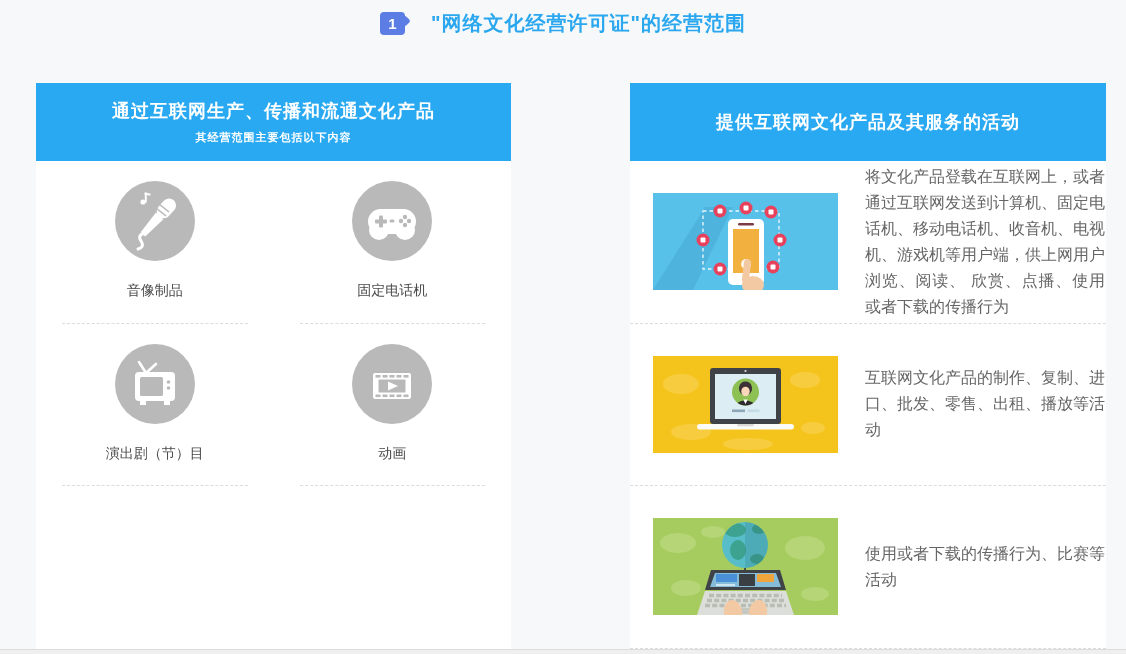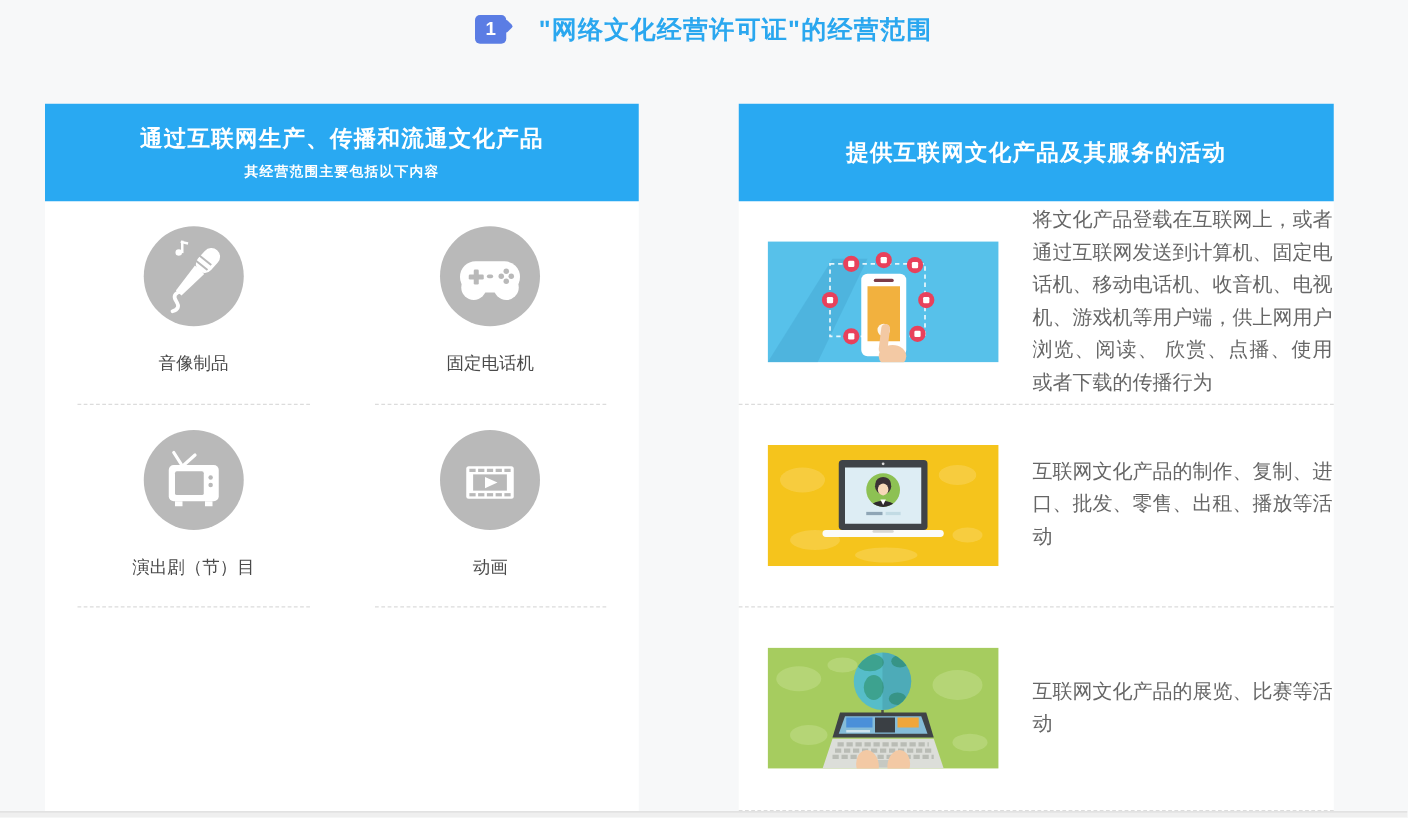--- a/index.html
+++ b/index.html
@@ -22,21 +22,21 @@
   }
   .num-badge::after{
     content:""; position:absolute; right:-4px; top:5px; width:8px; height:8px;
     background:#5b7de4; border-radius:2px; transform:rotate(45deg);
   }
   .section-title{ font-size:20px; font-weight:bold; color:#2aa7ef; letter-spacing:1px; }
 
   
   .card{ position:absolute; top:83px; height:566px; background:#fff; }
   .card-left { left:36px;  width:475px; }
-  .card-right{ left:591px; width:476px; }
+  .card-right{ left:630px; width:476px; }
   .card-header{
     height:78px; background:#29a9f2; color:#fff; text-align:center;
     display:flex; flex-direction:column; justify-content:center; gap:7px;
   }
   .card-header .h-title{ font-size:18px; font-weight:bold; letter-spacing:1px; }
   .card-header .h-sub  { font-size:11px; font-weight:600; letter-spacing:1px; }
 
   
   .grid{ display:grid; grid-template-columns:1fr 1fr; grid-auto-rows:162.6px; }
   .cell{
@@ -287,17 +287,17 @@
           <line x1="54" y1="82.5" x2="131" y2="82.5"></line>
           <line x1="52" y1="87.5" x2="133" y2="87.5"></line>
         </g>
         <rect x="82" y="90" width="22" height="6" rx="1" fill="#c6c9c2"></rect>
         <g fill="#f3c9a4">
           <ellipse cx="80" cy="94" rx="9" ry="12" transform="rotate(-8 80 94)"></ellipse>
           <ellipse cx="105" cy="94" rx="9" ry="12" transform="rotate(8 105 94)"></ellipse>
         </g>
       </svg>
     </div>
-    <div class="r-text">互联网文化产品的展览、比赛等活动</div>
+    <div class="r-text">使用或者下载的传播行为、比赛等活动</div>
   </div>
 </div>
 
 <div class="bottom-strip"></div>
 
 </body></html>

